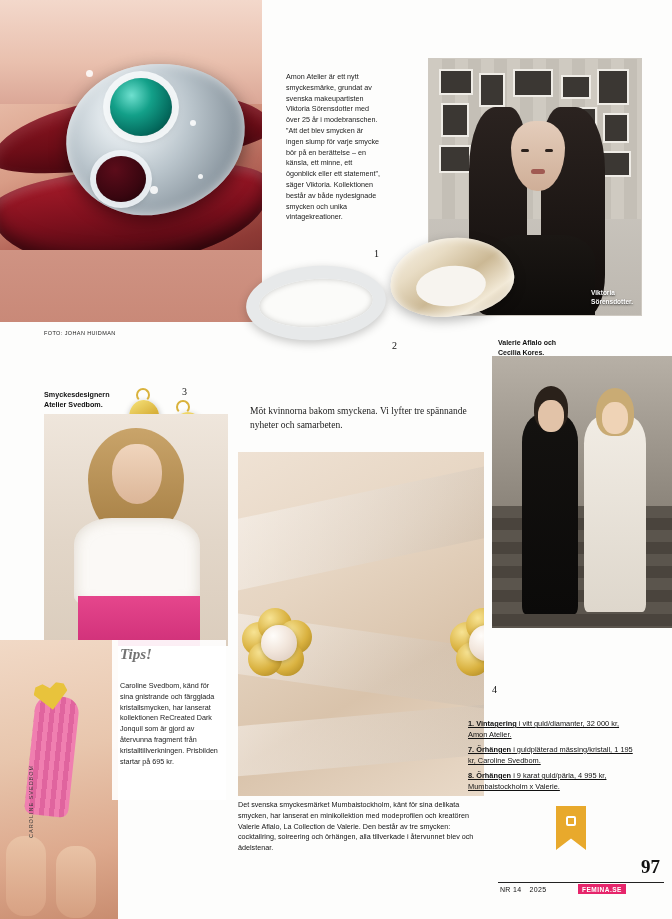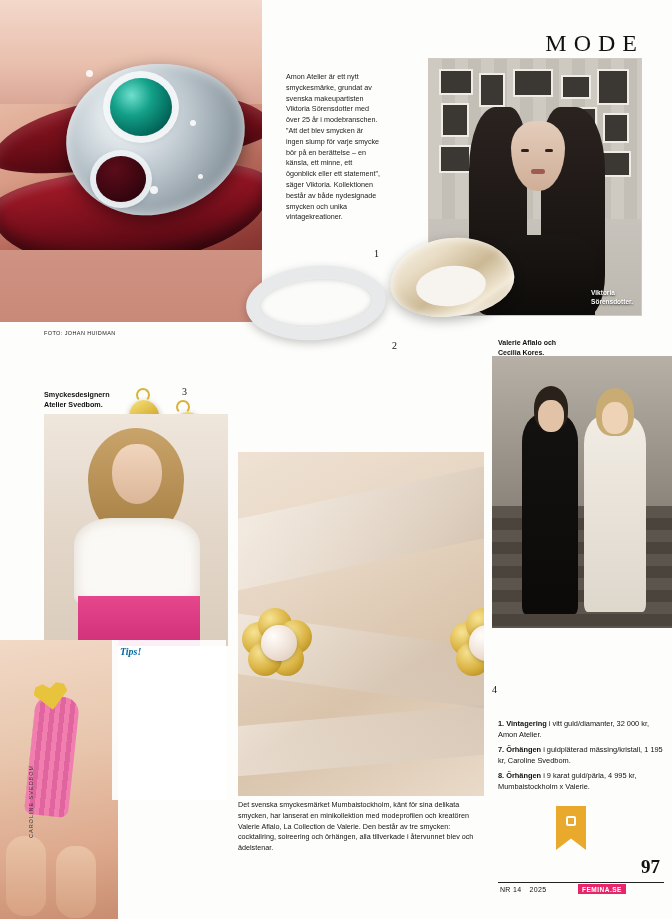--- a/index.html
+++ b/index.html
@@ -292,21 +292,21 @@
   .num-4 { left: 492px; top: 684px; }
 
   
   .tips-box {
     left: 112px; top: 640px; width: 114px; height: 160px;
     background: rgba(255,255,255,0.92);
     padding: 6px 8px;
   }
   .tips-title {
     font-family: "Liberation Serif", serif;
-    font-size: 10px; font-weight: bold; font-style: italic; color: #0369a1;
+    font-size: 15px; font-weight: bold; font-style: italic; color: #737373;
     margin-bottom: 18px;
   }
   .tips-body { font-size: 7.2px; line-height: 1.5; color: #1b1b1b; }
 
   
   .legs-photo {
     left: 0; top: 640px; width: 118px; height: 279px;
     background: linear-gradient(170deg, #f1d9c6 0%, #e8c6ad 40%, #dda98d 75%, #c98d70 100%);
     overflow: hidden;
   }
@@ -328,22 +328,22 @@
   }
 
   
   .mumbai-cap {
     left: 238px; top: 800px; width: 240px;
     font-size: 7.2px; line-height: 1.5; color: #141414;
   }
 
   
   .prodlist {
-    left: 498px; top: 718px; width: 166px;
-    font-size: 7.4px; line-height: 1.55; color: #111;
+    left: 468px; top: 718px; width: 166px;
+    font-size: 7.4px; line-height: 1.55; color: #111; text-decoration: underline;
   }
   .prodlist p { margin-bottom: 3px; }
   .prodlist b { font-weight: bold; }
 
   
   .bookmark {
     left: 556px; top: 806px; width: 30px; height: 44px;
     background: #e8a92c;
     clip-path: polygon(0 0, 100% 0, 100% 100%, 50% 74%, 0 100%);
   }
@@ -370,21 +370,20 @@
     background: #e6256b; color: #fff;
     font-size: 6.5px; font-weight: bold; letter-spacing: .5px;
     padding: 1.5px 4px;
   }
 </style>
 </head>
 <body>
 
 <div class="page">
 
-  <div class="abs mode-title">MODE</div>
 
   <div class="abs lips-photo">
     <div class="abs skin-top"></div>
     <div class="abs lip-upper"></div>
     <div class="abs lip-lower"></div>
     <div class="abs skin-bottom"></div>
     <div class="abs big-ring"></div>
     <div class="abs emerald"></div>
     <div class="abs emerald2"></div>
     <div class="abs sparkle" style="left:86px;top:70px;width:7px;height:7px;"></div>
@@ -443,20 +442,21 @@
     <div class="ear-hook" style="left:52px;top:22px;"></div>
   </div>
 
   <div class="abs caroline-photo">
     <div class="abs car-hair"></div>
     <div class="abs car-face"></div>
     <div class="abs car-top"></div>
     <div class="abs car-skirt"></div>
   </div>
 
+  <div class="abs subhead">Möt kvinnorna bakom smyckena. Vi lyfter tre spännande nyheter och samarbeten.</div>
 
   <div class="abs duo-lbl" style="white-space:pre-line;">Valerie Aflalo och
 Cecilia Kores.</div>
   <div class="abs duo-photo">
     <div class="abs duo-wall"></div>
     <div class="abs duo-stairs"></div>
     <div class="abs p-dark"></div>
     <div class="abs p-dark-hair"></div>
     <div class="abs p-dark-face"></div>
     <div class="abs p-light"></div>
@@ -491,20 +491,21 @@
   <div class="abs legs-photo">
     <div class="abs sock"></div>
     <div class="abs heart"></div>
     <div class="abs" style="left:6px;top:196px;width:40px;height:80px;background:linear-gradient(180deg,#e9c3a6,#d8a183);border-radius:18px;"></div>
     <div class="abs" style="left:56px;top:206px;width:40px;height:72px;background:linear-gradient(180deg,#e9c3a6,#d59f80);border-radius:18px;"></div>
   </div>
   <div class="abs vert-credit">CAROLINE SVEDBOM</div>
 
   <div class="abs tips-box">
     <div class="tips-title">Tips!</div>
+    <div class="tips-body">Caroline Svedbom, känd för sina gnistrande och färgglada kristallsmycken, har lanserat kollektionen ReCreated Dark Jonquil som är gjord av återvunna fragment från kristalltillverkningen. Prisbilden startar på 695 kr.</div>
   </div>
 
   <div class="abs mumbai-cap">Det svenska smyckesmärket Mumbaistockholm, känt för sina delikata smycken, har lanserat en minikollektion med modeprofilen och kreatören Valerie Aflalo, La Collection de Valerie. Den består av tre smycken: cocktailring, soireering och örhängen, alla tillverkade i återvunnet blev och ädelstenar.</div>
 
   <div class="abs prodlist">
     <p><b>1. Vintagering</b><span> i vitt guld/diamanter, 32 000 kr, Amon Atelier.</span></p>
     <p><b>7. Örhängen</b><span> i guldpläterad mässing/kristall, 1 195 kr, Caroline Svedbom.</span></p>
     <p><b>8. Örhängen</b><span> i 9 karat guld/pärla, 4 995 kr, Mumbaistockholm x Valerie.</span></p>
   </div>
 

